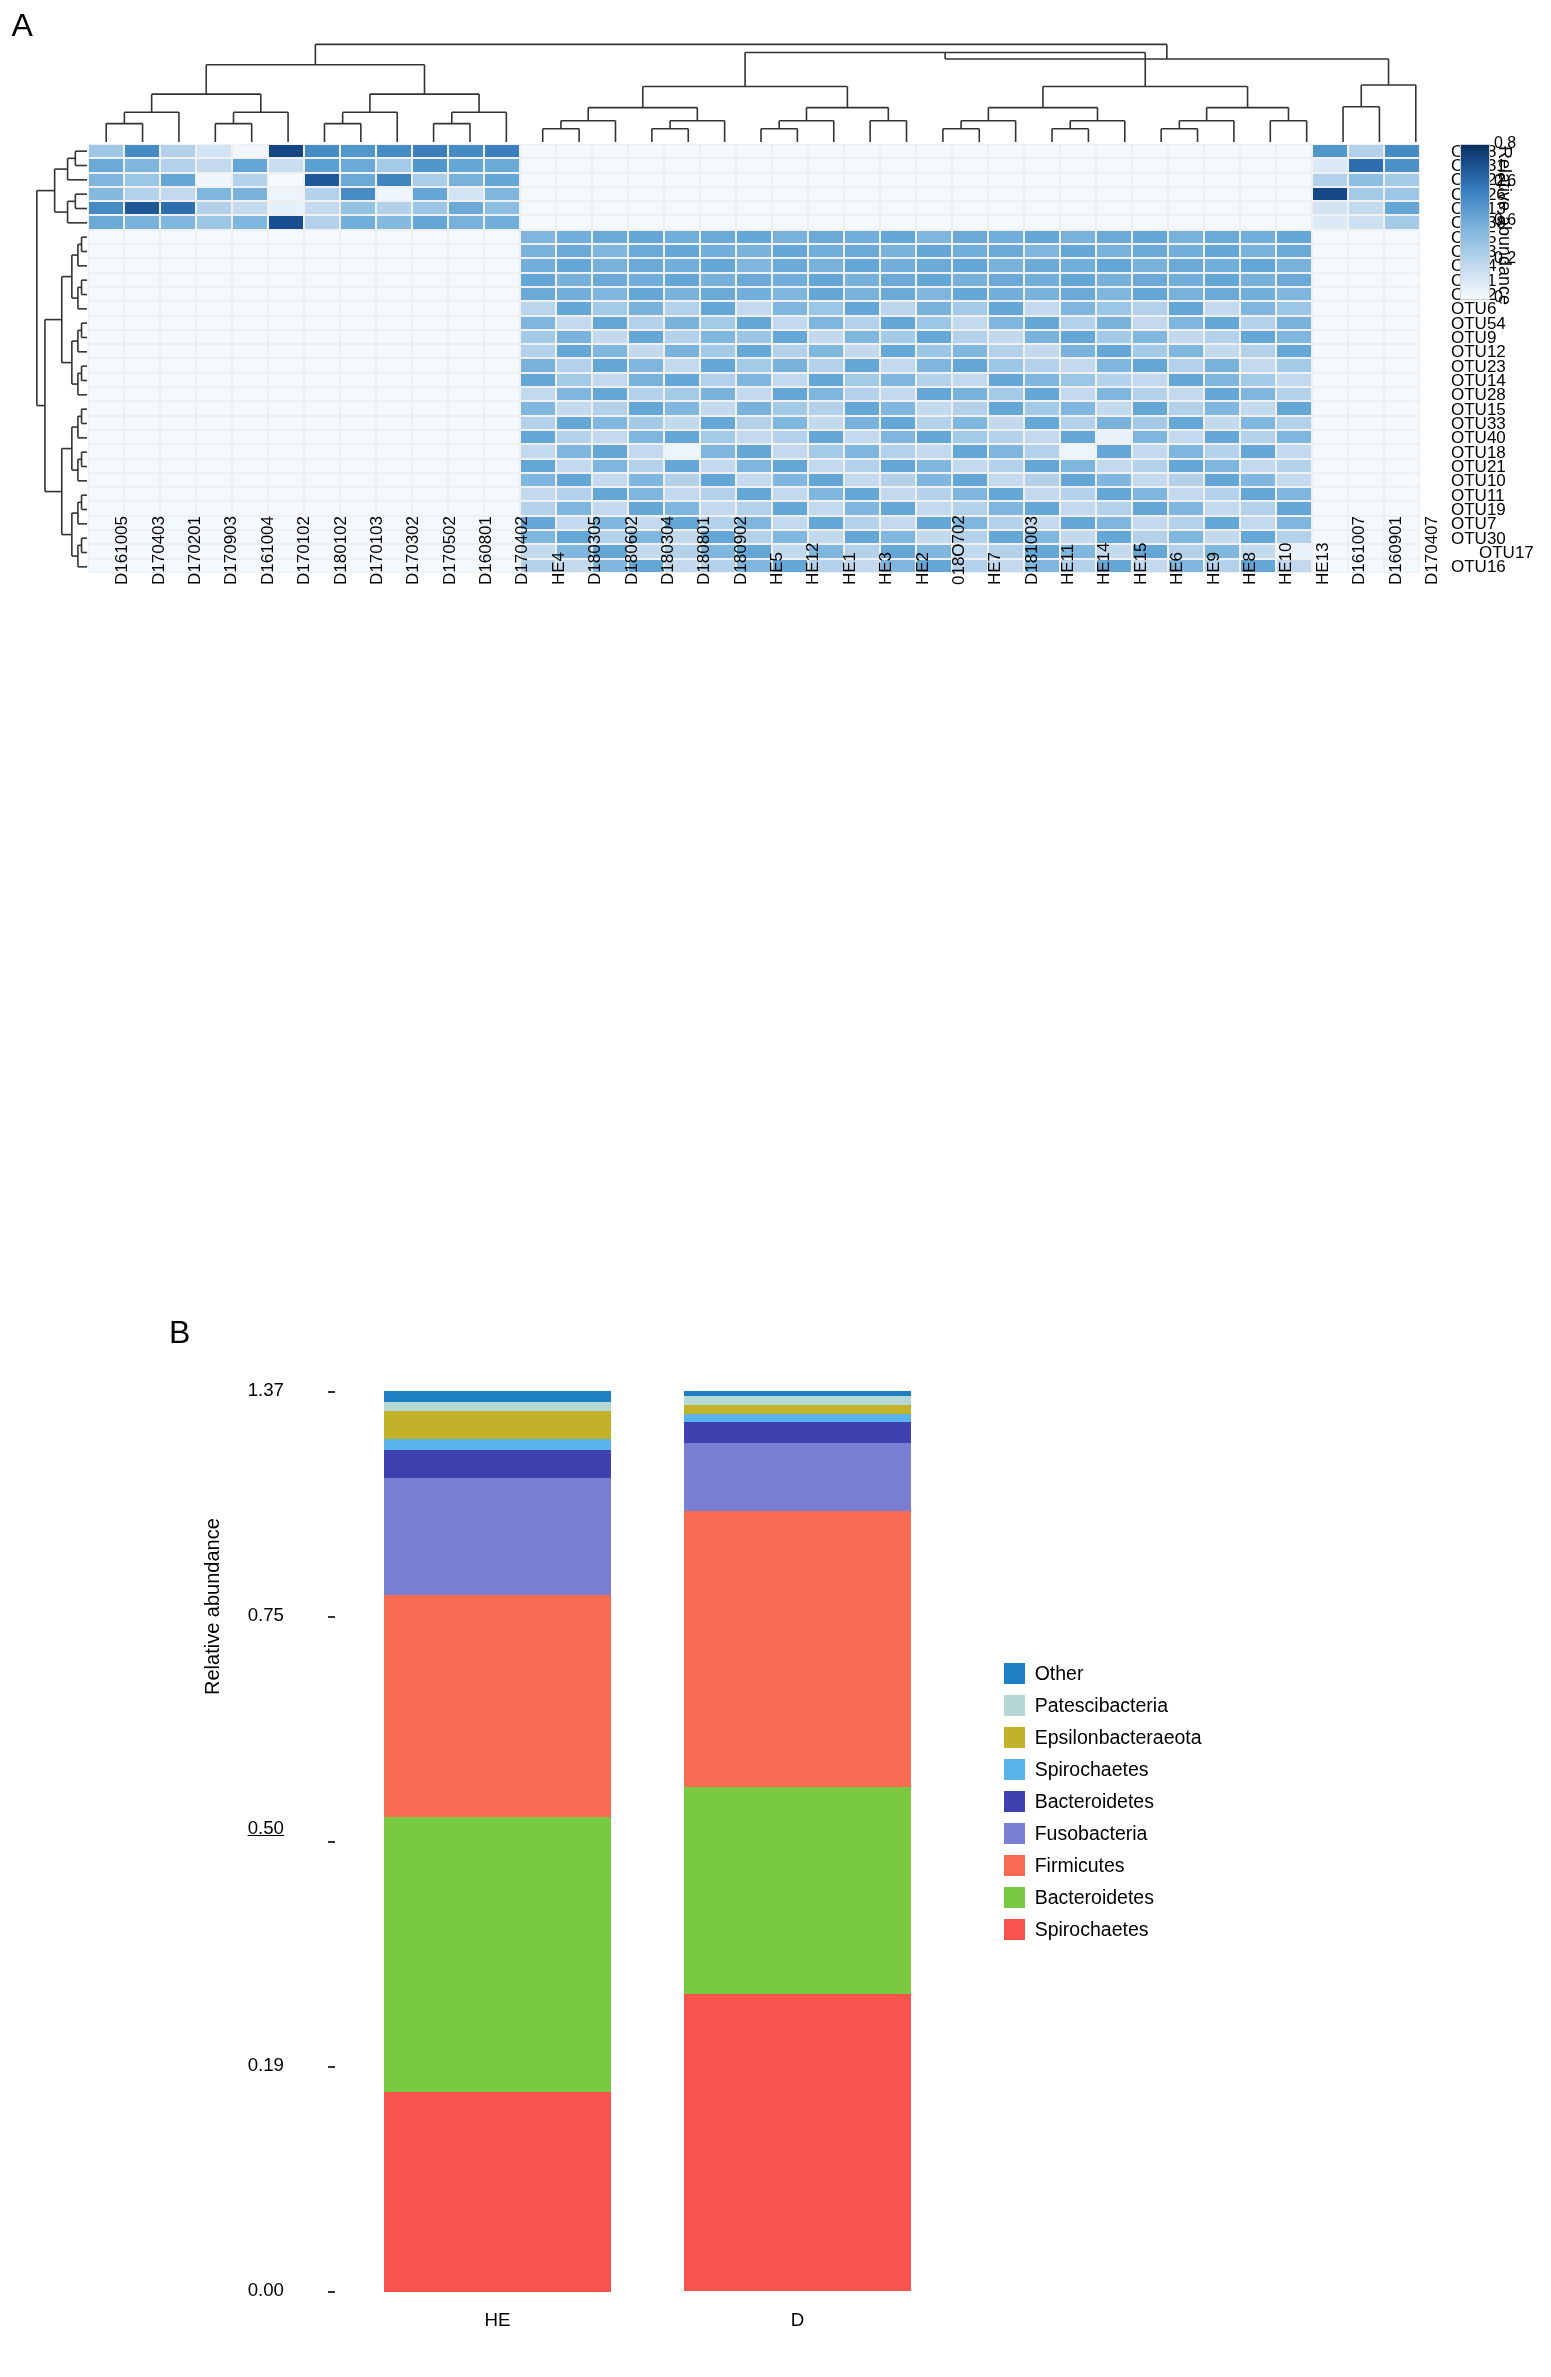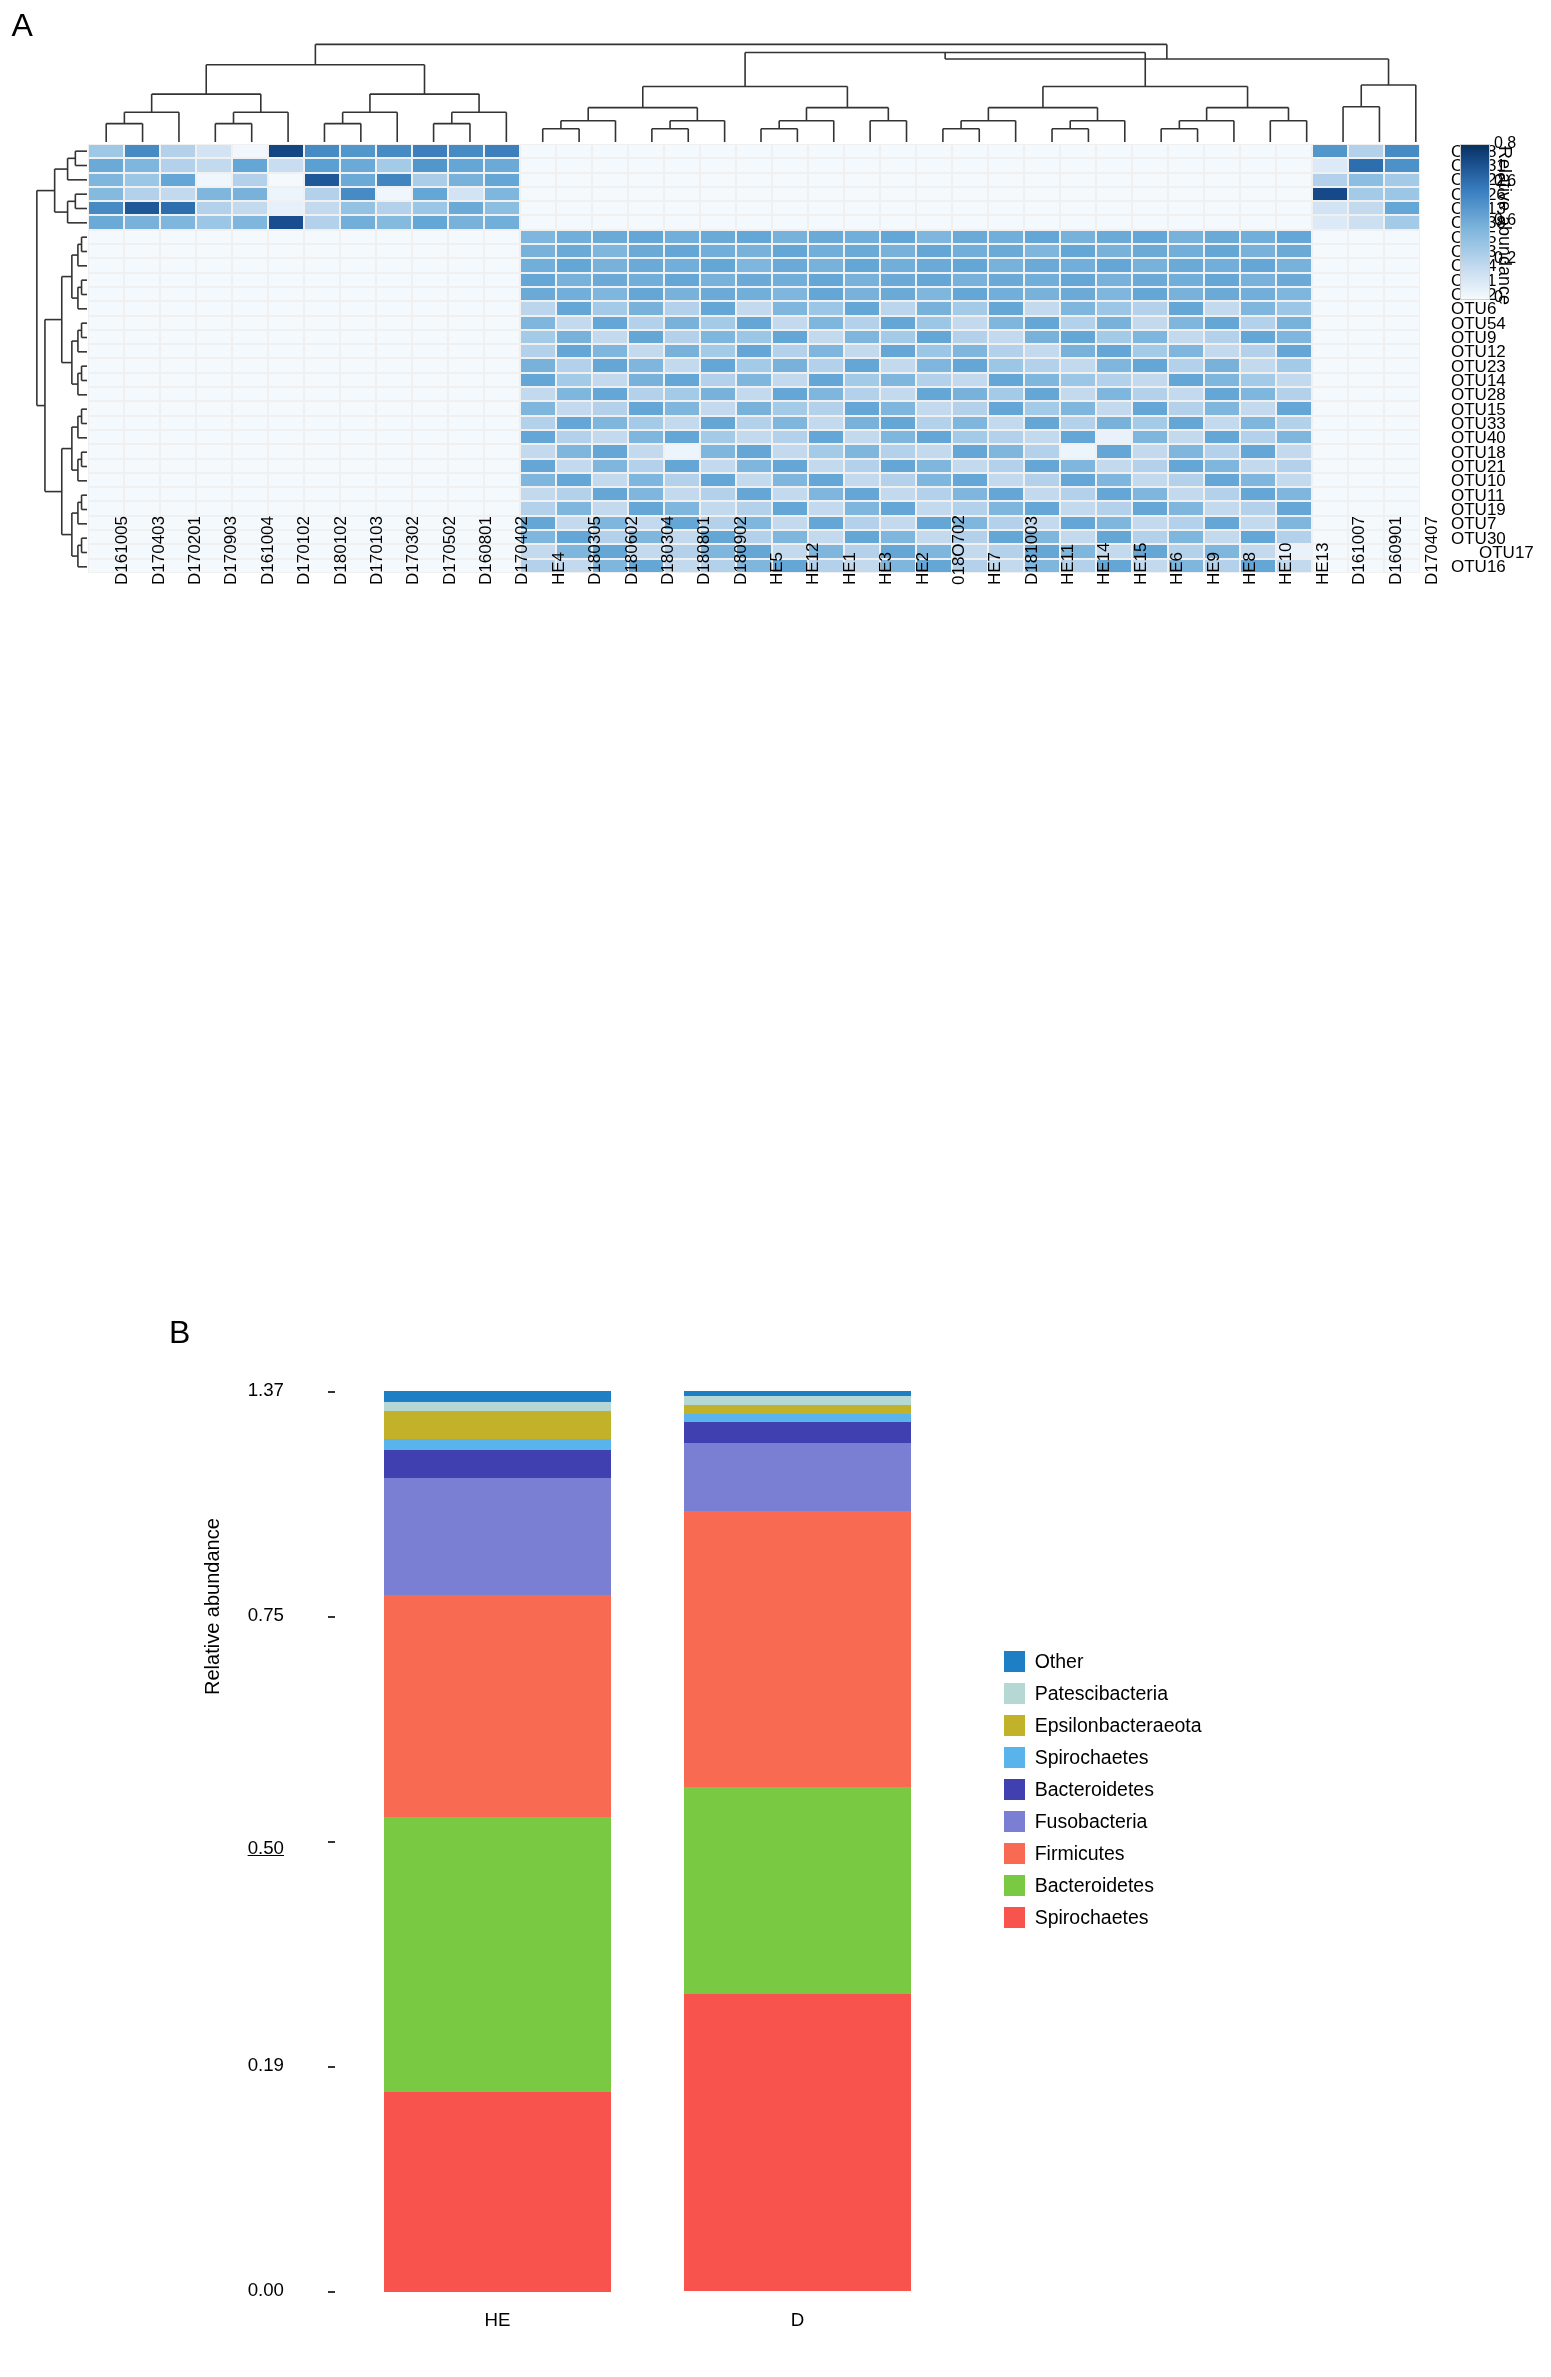--- a/index.html
+++ b/index.html
@@ -35,21 +35,21 @@
   
   #panelB{position:absolute;left:0;top:1265px;width:1551px;height:1113px;}
   #bplot{position:absolute;left:339px;top:126px;width:649px;height:900px;}
   .bar{position:absolute;bottom:0;width:227px;}
   .seg{width:100%;}
   .yaxislab{position:absolute;left:195px;font-size:18.7px;text-align:right;width:89px;}
   .ytickmark{position:absolute;left:328px;width:6.5px;height:1.6px;background:#333;}
   #ytitle{position:absolute;left:201px;top:430px;font-size:20px;transform-origin:left top;transform:rotate(-90deg);white-space:nowrap;}
   .xlab{position:absolute;font-size:18.7px;text-align:center;}
   
-  #legend{position:absolute;left:1004px;top:385px;}
+  #legend{position:absolute;left:1004px;top:397px;}
   .lgrow{display:flex;align-items:center;margin-bottom:9px;}
   .lgsw{width:21px;height:21px;margin-right:9.7px;}
   .lgtx{font-size:19.5px;}
 </style>
 </head>
 <body>
 
 <div id="panelA">
   <div id="labelA">A</div>
 
@@ -1475,21 +1475,21 @@
         <div class="seg" style="background: rgb(249, 106, 83); height: 276px;"></div>
         <div class="seg" style="background: rgb(122, 201, 67); height: 207px;"></div>
         <div class="seg" style="background: rgb(248, 83, 76); height: 297px;"></div>
       </div>
     </div>
   <div id="yaxis">
       <div class="yaxislab" style="top: 1014px;">0.00</div>
       <div class="ytickmark" style="top: 1026px;"></div>
       <div class="yaxislab" style="top: 789px;">0.19</div>
       <div class="ytickmark" style="top: 801px;"></div>
-      <div class="yaxislab" style="top: 572px; text-decoration: underline;">0.50</div>
+      <div class="yaxislab" style="top: 552px; text-decoration: underline;">0.50</div>
       <div class="ytickmark" style="top: 576px;"></div>
       <div class="yaxislab" style="top: 339px;">0.75</div>
       <div class="ytickmark" style="top: 351px;"></div>
       <div class="yaxislab" style="top: 114px;">1.37</div>
       <div class="ytickmark" style="top: 126px;"></div>
     </div>
   <div id="ytitle">Relative abundance</div>
   <div id="xlabels">
       <div class="xlab" style="left: 384px; width: 227px; top: 1044px;">HE</div>
       <div class="xlab" style="left: 684px; width: 227px; top: 1044px;">D</div>

